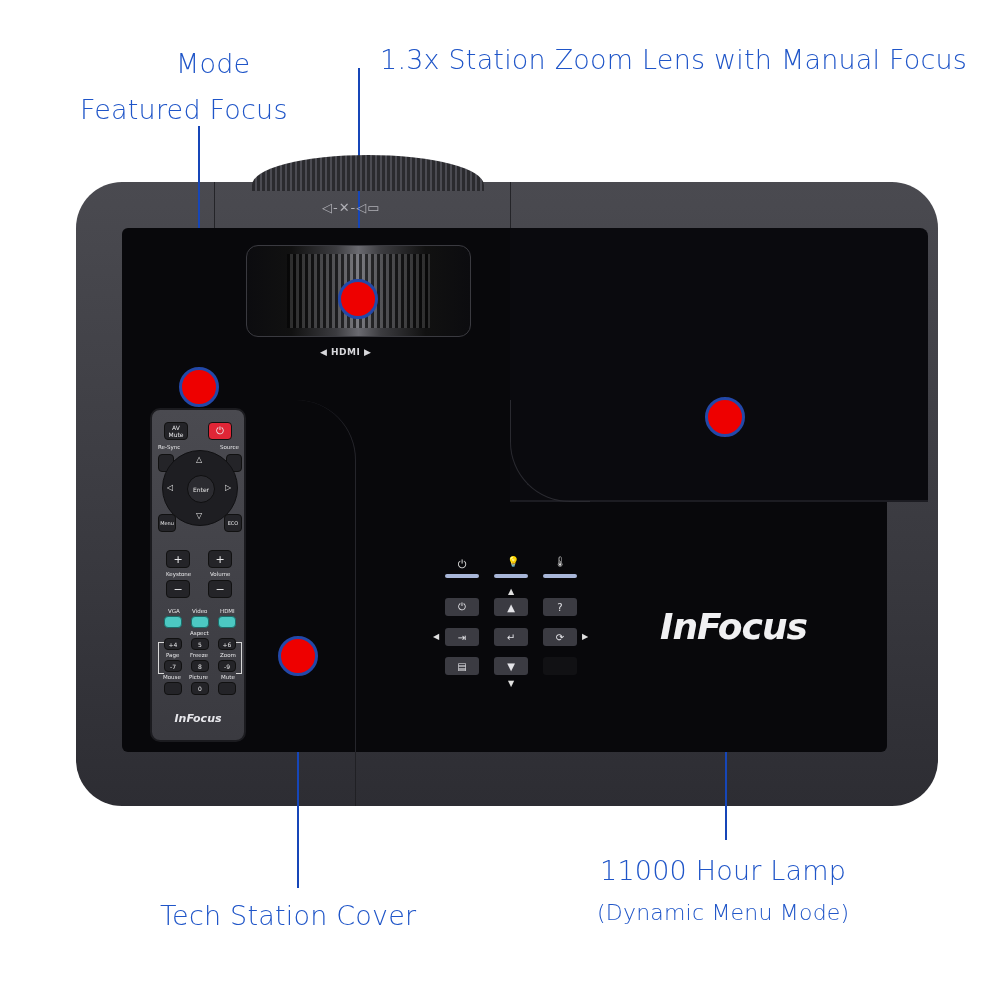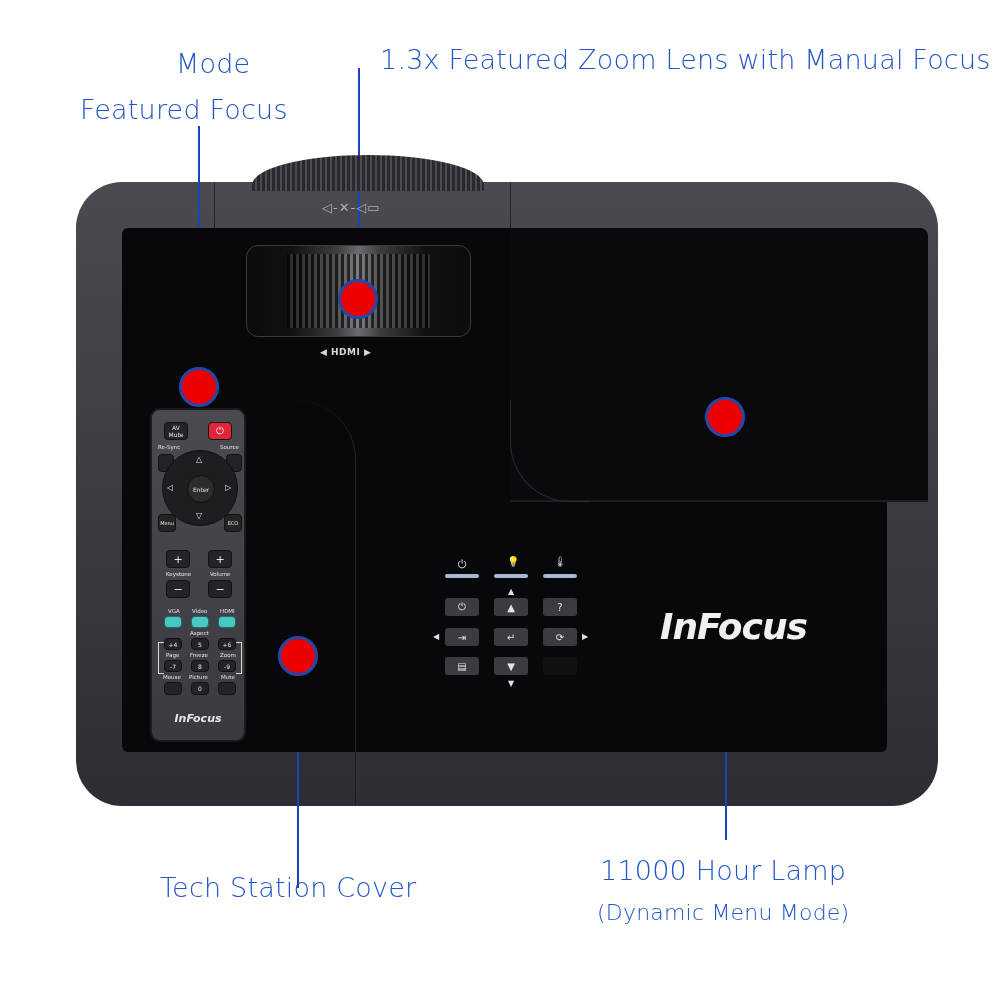--- a/index.html
+++ b/index.html
@@ -44,22 +44,22 @@
   .kbtn { position: absolute; width: 34px; height: 18px; background: #3b3b42; border-radius: 3px; color: #e4e4e8; font-size: 10px; display: flex; align-items: center; justify-content: center; }
   .kbtn.blank { background: #111114; }
   .karrow { position: absolute; color: #e0e0e0; font-size: 8px; }
   .brand { position: absolute; left: 660px; top: 606px; color: #f0f0f2; font-size: 36px; font-weight: bold; font-style: italic; letter-spacing: -1px; z-index: 6; font-family: "DejaVu Sans", sans-serif; }
 </style>
 </head>
 <body>
 
 <div class="label" style="left:176px; top:48px; font-size:27px;">Mode</div>
 <div class="label" style="left:80px; top:94px; font-size:27px;">Featured Focus</div>
-<div class="label" style="left:380px; top:44px; font-size:27px;">1.3x Featured Zoom Lens with Manual Focus</div>
-<div class="label" style="left:160px; top:872px; font-size:27px;">Tech Station Cover</div>
+<div class="label" style="left:380px; top:44px; font-size:27px;">1.3x Station Zoom Lens with Manual Focus</div>
+<div class="label" style="left:160px; top:900px; font-size:27px;">Tech Station Cover</div>
 <div class="label" style="left:600px; top:855px; font-size:27px;">11000 Hour Lamp</div>
 <div class="label" style="left:597px; top:900px; font-size:22px;">(Dynamic Menu Mode)</div>
 
 <div class="focus-ring"></div>
 <div class="projector"></div>
 <div class="seam-top"></div>
 <div class="seam-top2"></div>
 <div class="panel"></div>
 <div class="top-cover"></div>
 <div class="top-cover-curve"></div>

